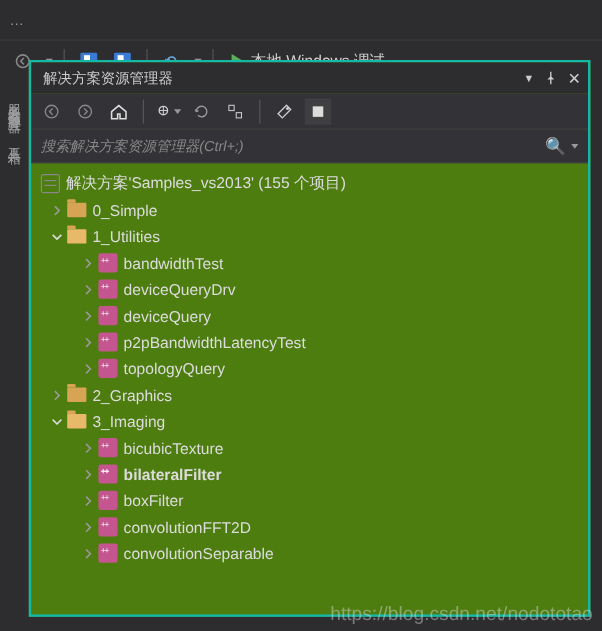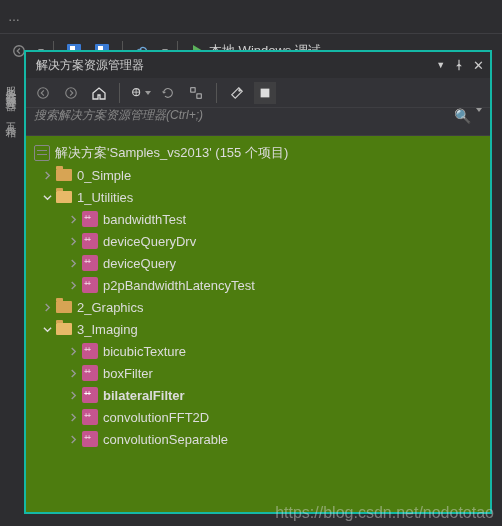--- a/index.html
+++ b/index.html
@@ -121,21 +121,21 @@
   .tb-ico {
     width: 22px; height: 22px;
     display: flex; align-items: center; justify-content: center;
     cursor: pointer;
     color: #c0c0c0;
   }
   .search-row {
     height: 28px;
     background: #333337;
     display: flex;
-    align-items: flex-start;
+    align-items: center;
     padding: 0 8px;
     border-bottom: 1px solid #3e3e42;
   }
   .search-input {
     flex: 1;
     background: transparent;
     border: none;
     outline: none;
     color: #ccc;
     font-size: 12px;
@@ -396,20 +396,31 @@
       <div class="exp">
           <svg viewBox="0 0 10 10">
             <path d="M3 1l4 4-4 4" fill="none" stroke="#999" stroke-width="1.5"></path>
           </svg>
         </div>
       <div class="node-ico">
           <div class="proj-ico"></div>
         </div>
       <span>p2pBandwidthLatencyTest</span>
     </div>
+    <div class="tree-row" style="padding-left:40px;">
+      <div class="exp">
+          <svg viewBox="0 0 10 10">
+            <path d="M3 1l4 4-4 4" fill="none" stroke="#999" stroke-width="1.5"></path>
+          </svg>
+        </div>
+      <div class="node-ico">
+          <div class="proj-ico"></div>
+        </div>
+      <span>topologyQuery</span>
+    </div>
 
     <div class="tree-row" style="padding-left:14px;">
       <div class="exp">
           <svg viewBox="0 0 10 10">
             <path d="M3 1l4 4-4 4" fill="none" stroke="#999" stroke-width="1.5"></path>
           </svg>
         </div>
       <div class="node-ico">
           <div class="folder"></div>
         </div>
@@ -431,42 +442,42 @@
       <div class="exp">
           <svg viewBox="0 0 10 10">
             <path d="M3 1l4 4-4 4" fill="none" stroke="#999" stroke-width="1.5"></path>
           </svg>
         </div>
       <div class="node-ico">
           <div class="proj-ico"></div>
         </div>
       <span>bicubicTexture</span>
     </div>
+    <div class="tree-row bold" style="padding-left:40px;">
+      <div class="exp">
+          <svg viewBox="0 0 10 10">
+            <path d="M3 1l4 4-4 4" fill="none" stroke="#999" stroke-width="1.5"></path>
+          </svg>
+        </div>
+      <div class="node-ico">
+          <div class="proj-ico"></div>
+        </div>
+      <span>bilateralFilter</span>
+    </div>
     <div class="tree-row" style="padding-left:40px;">
       <div class="exp">
           <svg viewBox="0 0 10 10">
             <path d="M3 1l4 4-4 4" fill="none" stroke="#999" stroke-width="1.5"></path>
           </svg>
         </div>
       <div class="node-ico">
           <div class="proj-ico"></div>
         </div>
       <span>boxFilter</span>
     </div>
-    <div class="tree-row bold" style="padding-left:40px;">
-      <div class="exp">
-          <svg viewBox="0 0 10 10">
-            <path d="M3 1l4 4-4 4" fill="none" stroke="#999" stroke-width="1.5"></path>
-          </svg>
-        </div>
-      <div class="node-ico">
-          <div class="proj-ico"></div>
-        </div>
-      <span>bilateralFilter</span>
-    </div>
     <div class="tree-row" style="padding-left:40px;">
       <div class="exp">
           <svg viewBox="0 0 10 10">
             <path d="M3 1l4 4-4 4" fill="none" stroke="#999" stroke-width="1.5"></path>
           </svg>
         </div>
       <div class="node-ico">
           <div class="proj-ico"></div>
         </div>
       <span>convolutionFFT2D</span>

